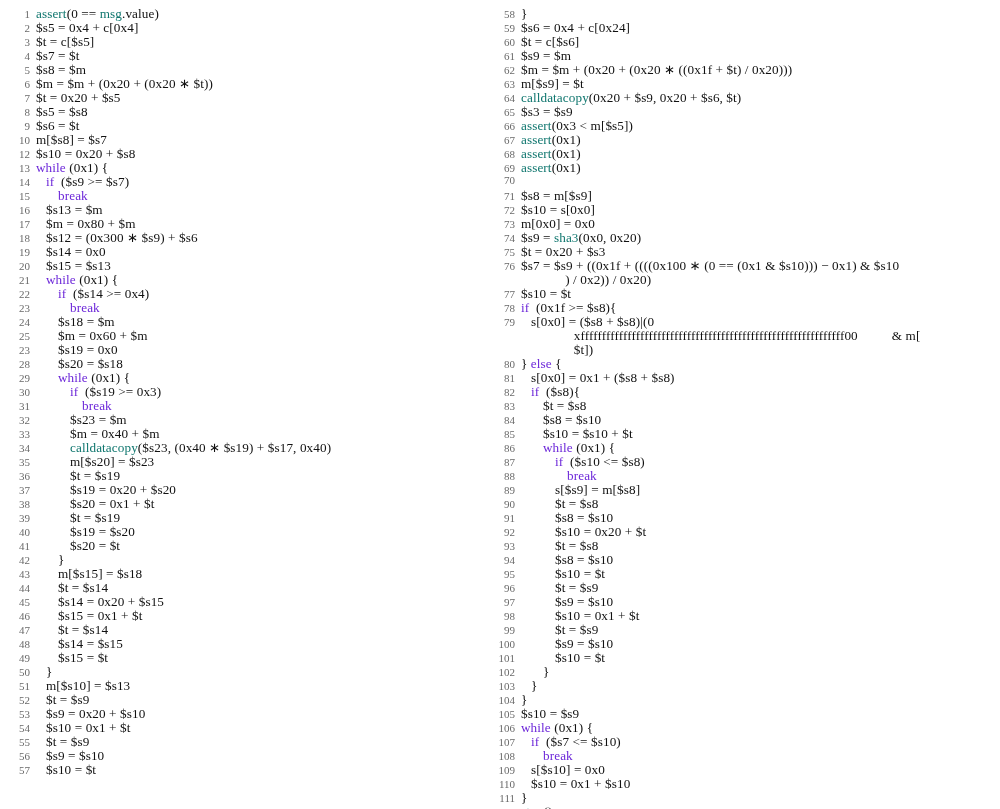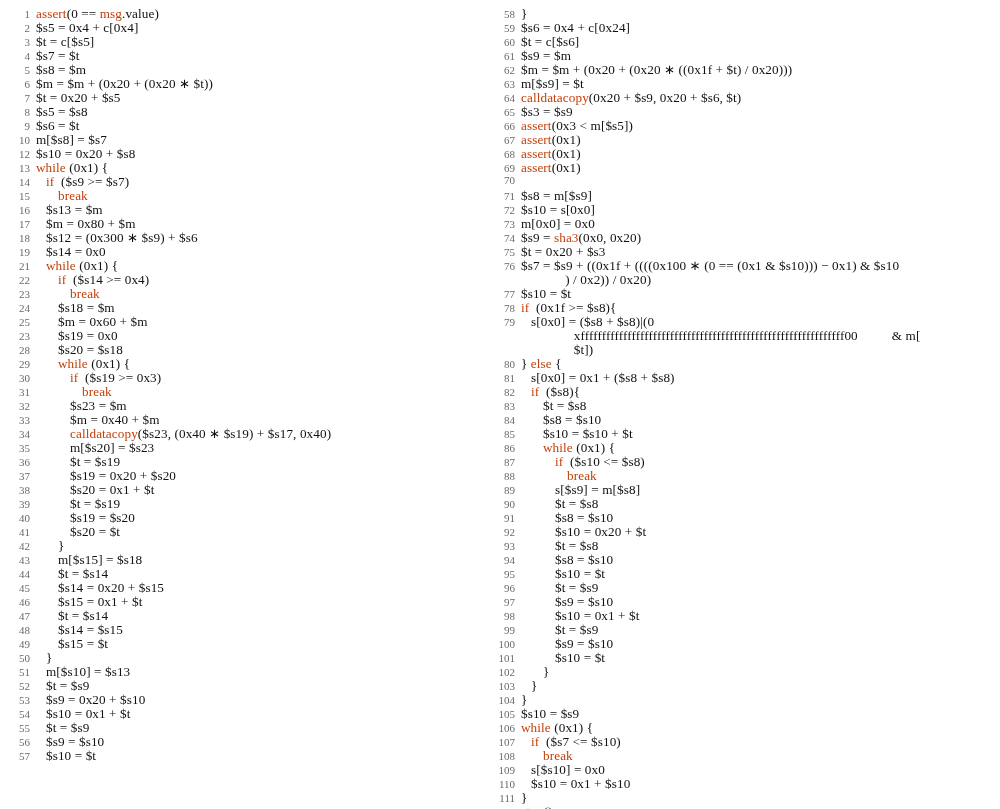--- a/index.html
+++ b/index.html
@@ -34,22 +34,22 @@
     text-align: right;
     color: #6a6a6a;
     font-size: 11px;
     padding-right: 6px;
     font-family: Georgia, serif;
   }
   .c {
     font-family: Georgia, serif;
     letter-spacing: 0.1px;
   }
-  .kw { color: #c2410c; } 
-  .fn { color: #c2410c; }
+  .kw { color: #6d28d9; } 
+  .fn { color: #0f766e; }
   .ind1 { padding-left: 10px; }
   .ind2 { padding-left: 22px; }
   .ind3 { padding-left: 34px; text-align: center; }
   .ind4 { padding-left: 46px; }
 </style>
 </head>
 <body>
 
 <div class="col col1" id="col1">
     <div class="line"><span class="ln">1</span><span class="c ind0"><span class="fn">assert</span><span>(0 == </span><span class="fn">msg</span><span>.value)</span></span></div>
@@ -63,20 +63,21 @@
     <div class="line"><span class="ln">9</span><span class="c ind0"><span>$s6 = $t</span></span></div>
     <div class="line"><span class="ln">10</span><span class="c ind0"><span>m[$s8] = $s7</span></span></div>
     <div class="line"><span class="ln">12</span><span class="c ind0"><span>$s10 = 0x20 + $s8</span></span></div>
     <div class="line"><span class="ln">13</span><span class="c ind0"><span class="kw">while</span><span> (0x1) {</span></span></div>
     <div class="line"><span class="ln">14</span><span class="c ind1"><span class="kw">if</span><span>  ($s9 &gt;= $s7)</span></span></div>
     <div class="line"><span class="ln">15</span><span class="c ind2"><span class="kw">break</span></span></div>
     <div class="line"><span class="ln">16</span><span class="c ind1"><span>$s13 = $m</span></span></div>
     <div class="line"><span class="ln">17</span><span class="c ind1"><span>$m = 0x80 + $m</span></span></div>
     <div class="line"><span class="ln">18</span><span class="c ind1"><span>$s12 = (0x300 ∗ $s9) + $s6</span></span></div>
     <div class="line"><span class="ln">19</span><span class="c ind1"><span>$s14 = 0x0</span></span></div>
+    <div class="line"><span class="ln">20</span><span class="c ind1"><span>$s15 = $s13</span></span></div>
     <div class="line"><span class="ln">21</span><span class="c ind1"><span class="kw">while</span><span> (0x1) {</span></span></div>
     <div class="line"><span class="ln">22</span><span class="c ind2"><span class="kw">if</span><span>  ($s14 &gt;= 0x4)</span></span></div>
     <div class="line"><span class="ln">23</span><span class="c ind3"><span class="kw">break</span></span></div>
     <div class="line"><span class="ln">24</span><span class="c ind2"><span>$s18 = $m</span></span></div>
     <div class="line"><span class="ln">25</span><span class="c ind2"><span>$m = 0x60 + $m</span></span></div>
     <div class="line"><span class="ln">23</span><span class="c ind2"><span>$s19 = 0x0</span></span></div>
     <div class="line"><span class="ln">28</span><span class="c ind2"><span>$s20 = $s18</span></span></div>
     <div class="line"><span class="ln">29</span><span class="c ind2"><span class="kw">while</span><span> (0x1) {</span></span></div>
     <div class="line"><span class="ln">30</span><span class="c ind3"><span class="kw">if</span><span>  ($s19 &gt;= 0x3)</span></span></div>
     <div class="line"><span class="ln">31</span><span class="c ind4"><span class="kw">break</span></span></div>

